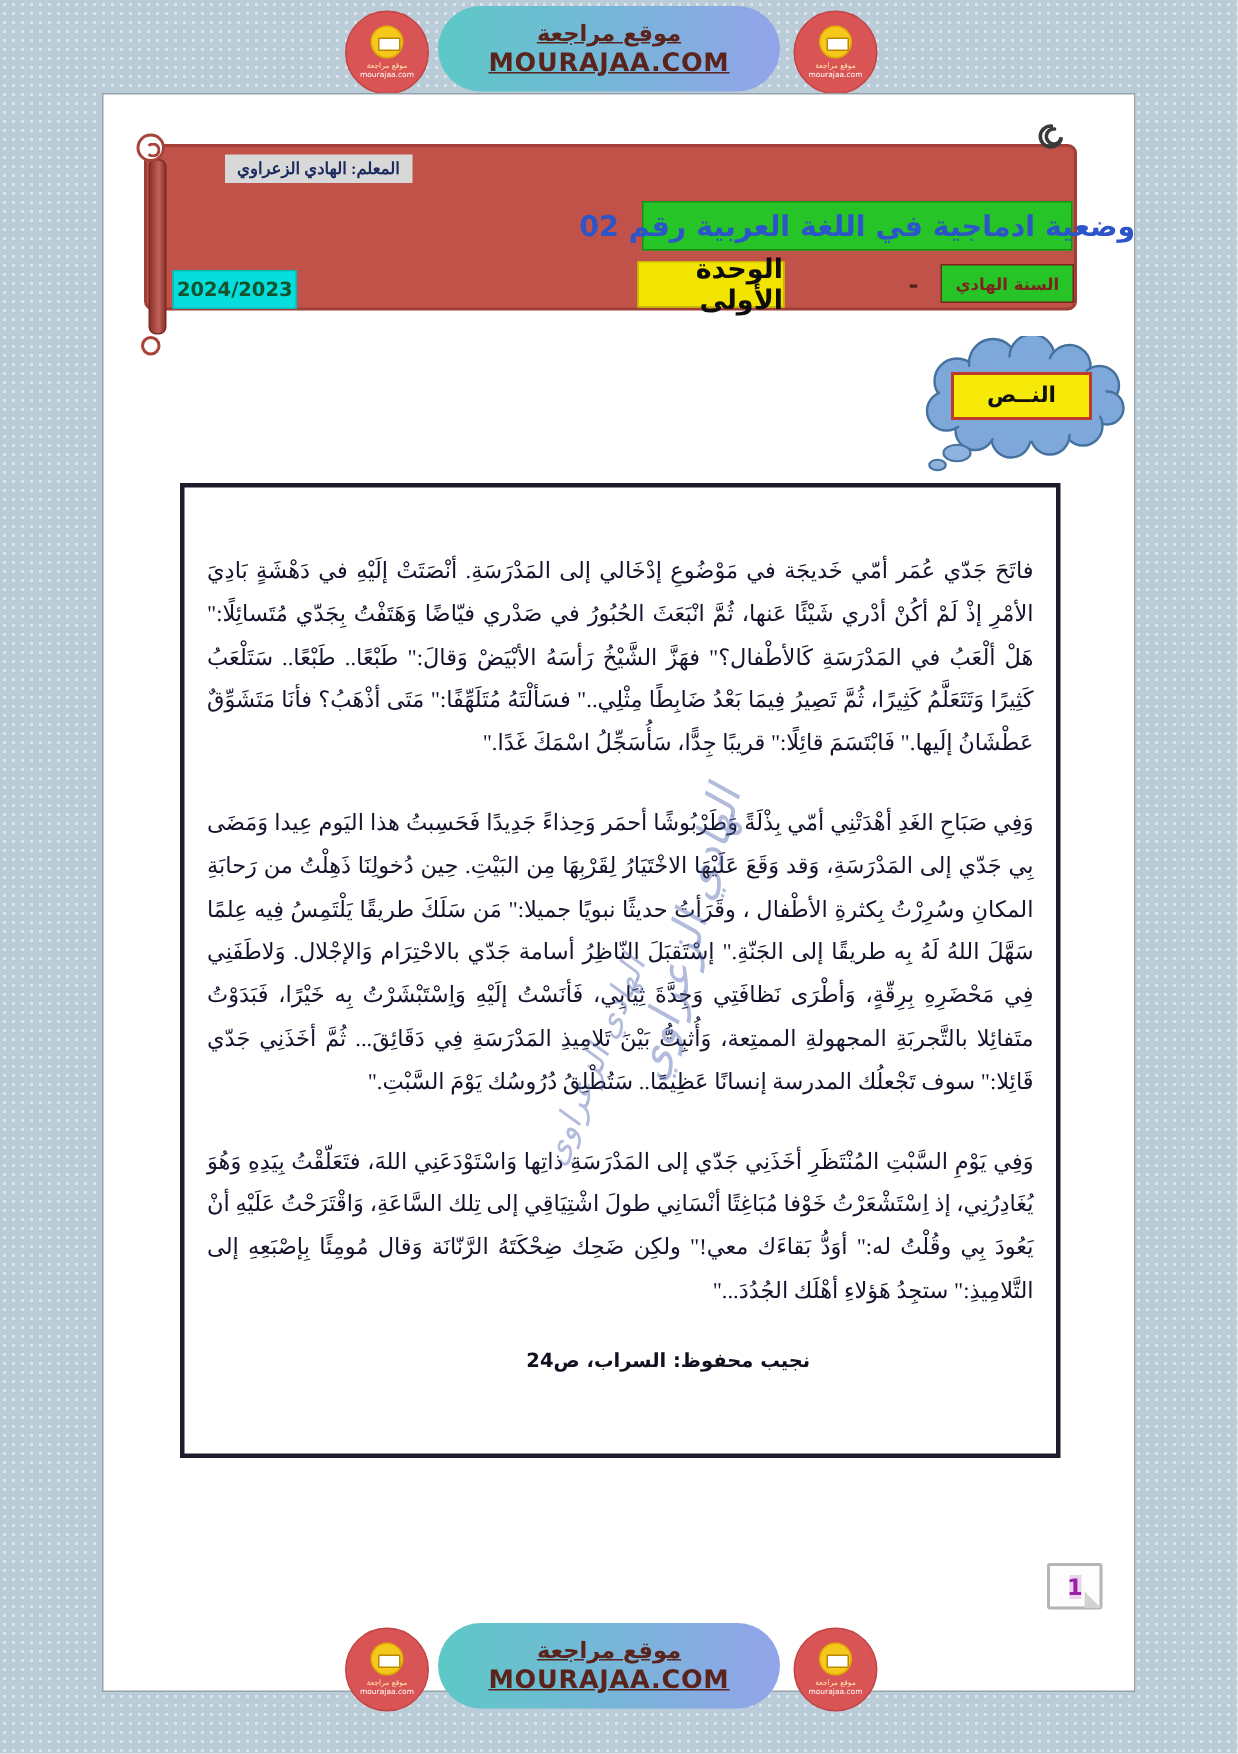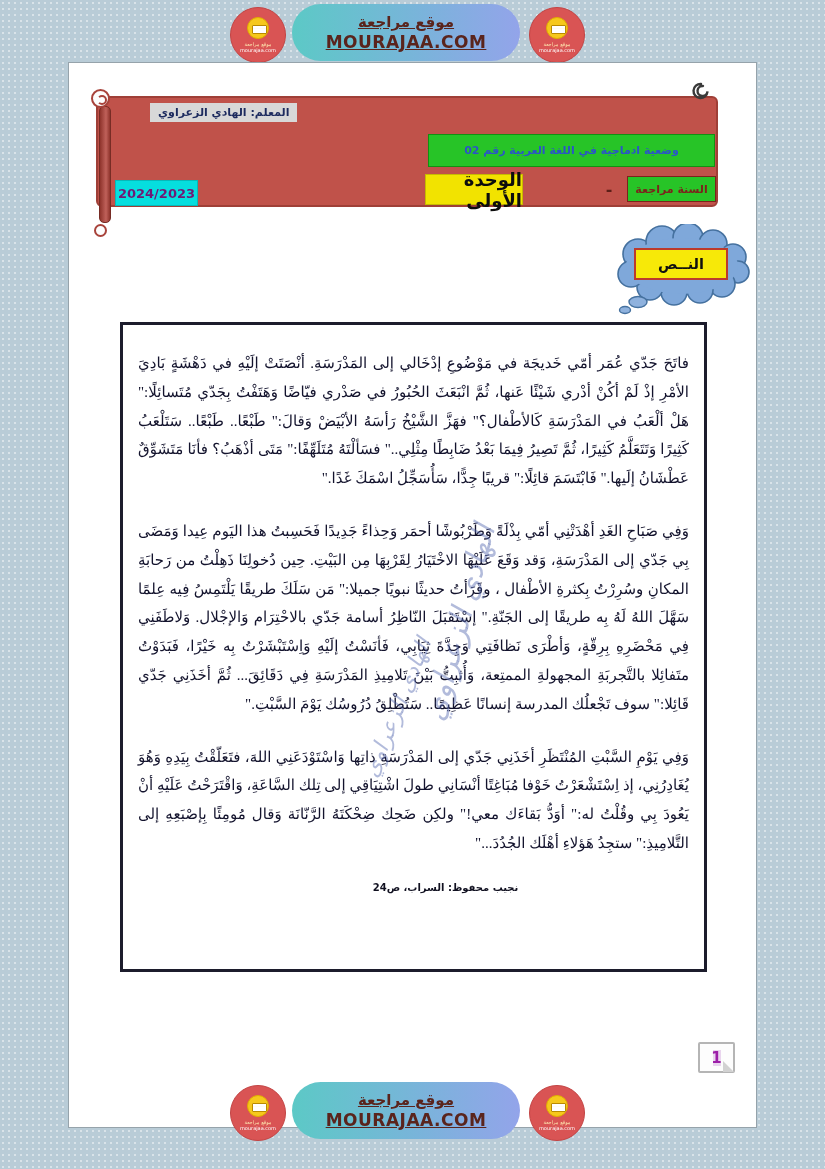--- a/index.html
+++ b/index.html
@@ -73,26 +73,26 @@
   }
   .curl-bl {
     position: absolute; left: -4px; top: 126px; width: 13px; height: 13px;
     border-radius: 50%; background: #fdfdfd; border: 2px solid #a8433b;
   }
   .curl-tr { position: absolute; right: 6px; top: -17px; width: 20px; height: 20px; }
 
   .teacher-label {
     position: absolute; left: 52px; top: 5px;
     background: #d8d8d8; color: #1c2a5e; font-size: 11px; font-weight: bold;
-    padding: 3px 8px; direction: rtl; white-space: nowrap;
+    padding: 3px 8px; direction: rtl; white-space: nowrap; font-family: Liberation Serif, serif;
   }
   .title-green {
     position: absolute; left: 330px; top: 36px; width: 287px; height: 33px;
     background: #27c427; border: 1px solid #129112;
-    color: #2b55c8; font-weight: bold; font-size: 11px;
+    color: #2b55c8; font-weight: bold; font-size: 19px;
     display: flex; align-items: center; justify-content: center;
     direction: rtl; white-space: nowrap;
   }
   .grade-green {
     position: absolute; left: 529px; top: 78px; width: 89px; height: 26px;
     background: #27c427; border: 1px solid #7c241c;
     color: #7c241c; font-weight: bold; font-size: 11px;
     display: flex; align-items: center; justify-content: center; direction: rtl;
   }
   .sep-dash {
@@ -102,50 +102,50 @@
   }
   .unit-yellow {
     position: absolute; left: 327px; top: 76px; width: 98px; height: 31px;
     background: #f2e300; border: 1px solid #c7ba00;
     color: #0d0d0d; font-weight: bold; font-size: 18px;
     display: flex; align-items: center; justify-content: center; direction: rtl;
   }
   .year-cyan {
     position: absolute; left: 17px; top: 82px; width: 83px; height: 26px;
     background: #06dede; border: 1px solid #06b9b9;
-    color: #701a75; font-weight: bold; font-size: 13px;
+    color: #14532d; font-weight: bold; font-size: 13px;
     display: flex; align-items: center; justify-content: center;
   }
 
   
   .cloud-wrap { position: absolute; left: 608px; top: 224px; width: 145px; height: 92px; }
   .cloud-wrap svg { position: absolute; inset: 0; }
   .cloud-label {
     position: absolute; left: 26px; top: 24px; width: 94px; height: 32px;
     background: #f7e908; border: 2px solid #bc3a2c;
     color: #101010; font-weight: bold; font-size: 14.5px;
     display: flex; align-items: center; justify-content: center; direction: rtl;
   }
 
   
   .textbox {
     position: absolute; left: 120px; top: 322px; width: 587px; height: 650px;
     background: #ffffff; border: 3px solid #1c1c2c;
-    padding: 24px 15px 0 15px;
+    padding: 42px 15px 0 15px;
     overflow: hidden;
   }
   .textbox p {
     direction: rtl; text-align: justify;
     font-family: "Liberation Serif", "DejaVu Serif", serif;
     font-size: 15px; line-height: 1.92; color: #13132d;
     margin-bottom: 24px;
   }
   .attribution {
     direction: rtl; text-align: center; transform: translateX(32px);
-    font-weight: bold; font-size: 10px; color: #101020;
+    font-weight: bold; font-size: 13px; color: #101020;
     margin-top: 14px;
   }
   .watermark {
     position: absolute; pointer-events: none;
     color: rgba(85, 105, 175, 0.45);
     font-style: italic; direction: rtl; white-space: nowrap;
   }
   .wm1 { left: 235px; top: 280px; font-size: 30px; transform: rotate(-75deg); }
   .wm2 { left: 200px; top: 370px; font-size: 22px; transform: rotate(-68deg); }
 
@@ -192,21 +192,21 @@
     <div class="strip"></div>
     <div class="curl-tl"></div>
     <div class="curl-bl"></div>
     <div class="curl-tr">
       <svg viewBox="0 0 20 20" width="20" height="20">
         <path d="M11 3 a7 7 0 1 0 6.5 7.5 a5 5 0 1 1 -4.5 -5.5" fill="none" stroke="#3a3a3a" stroke-width="2.4" stroke-linecap="round"></path>
       </svg>
     </div>
     <div class="teacher-label">المعلم: الهادي الزعراوي</div>
     <div class="title-green">وضعية ادماجية في اللغة العربية رقم 02</div>
-    <div class="grade-green">السنة مراجعة</div>
+    <div class="grade-green">السنة الهادي</div>
     <div class="sep-dash">-</div>
     <div class="unit-yellow">الوحدة الأولى</div>
     <div class="year-cyan">2024/2023</div>
   </div>
 
   <div class="cloud-wrap">
     <svg viewBox="0 0 145 92" width="145" height="92">
       <g fill="#7fa8da" stroke="#45719f" stroke-width="1.6">
         <circle cx="30" cy="30" r="15"></circle>
           <circle cx="54" cy="18" r="16"></circle>

